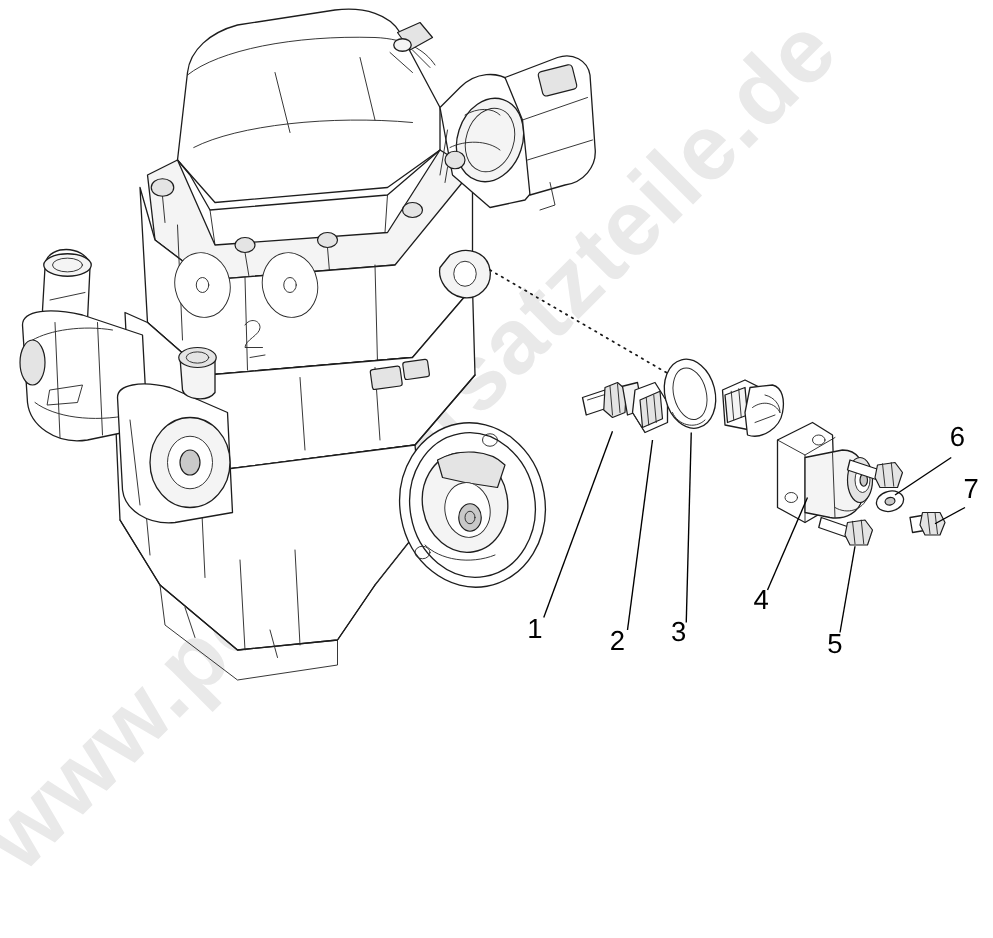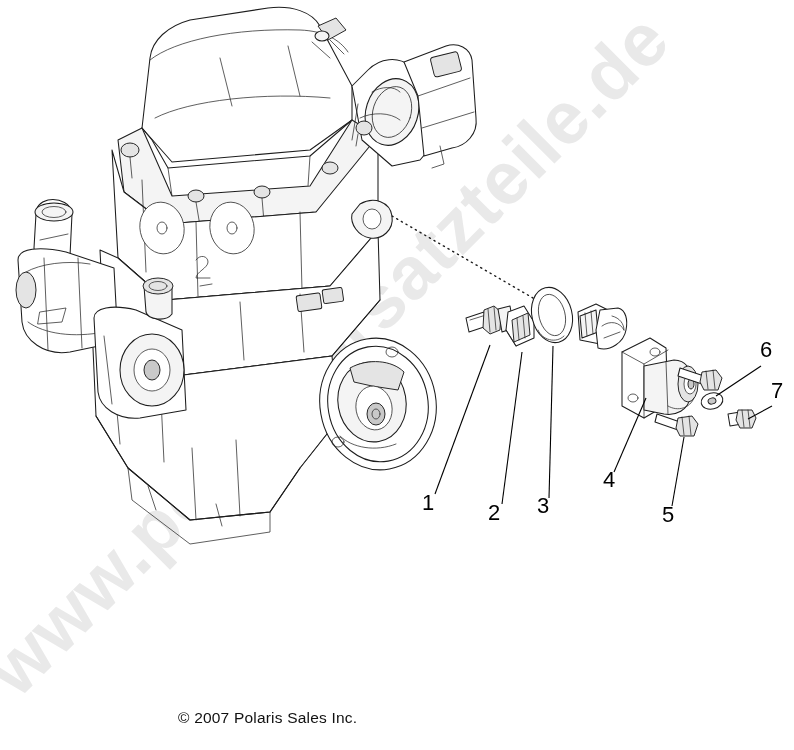--- a/index.html
+++ b/index.html
@@ -354,15 +354,14 @@
       <text class="callout-num" x="494" y="520" text-anchor="middle">2</text>
       <text class="callout-num" x="543" y="513" text-anchor="middle">3</text>
       <text class="callout-num" x="609" y="487" text-anchor="middle">4</text>
       <text class="callout-num" x="668" y="522" text-anchor="middle">5</text>
       <text class="callout-num" x="766" y="357" text-anchor="middle">6</text>
       <text class="callout-num" x="777" y="398" text-anchor="middle">7</text>
     </g>
 
   </svg>
 
-  <div id="copyright-line">© 2007 Polaris Sales Inc.</div>
 
 </div>
 
 </body></html>

